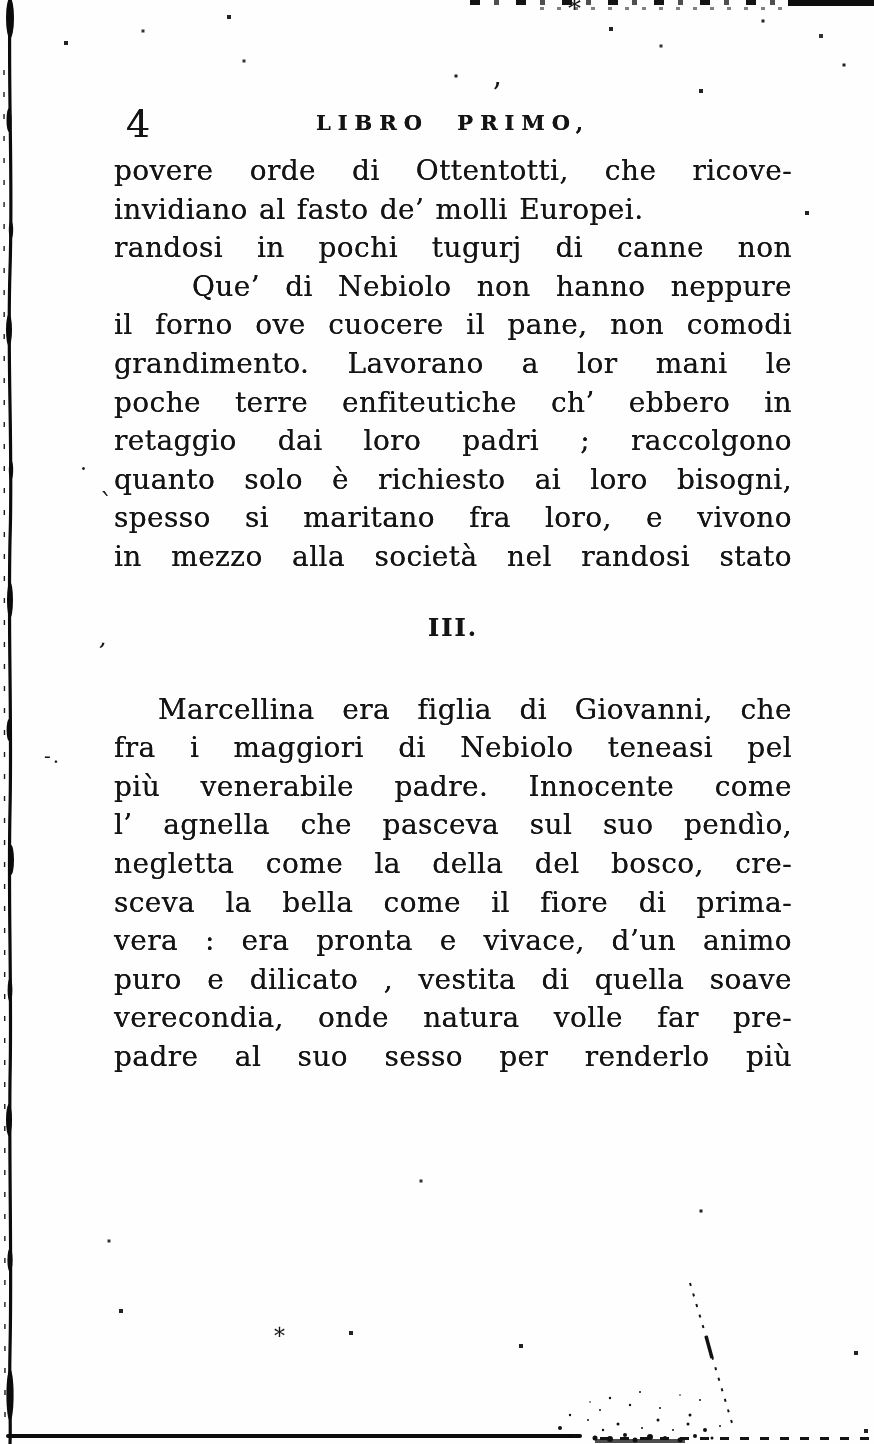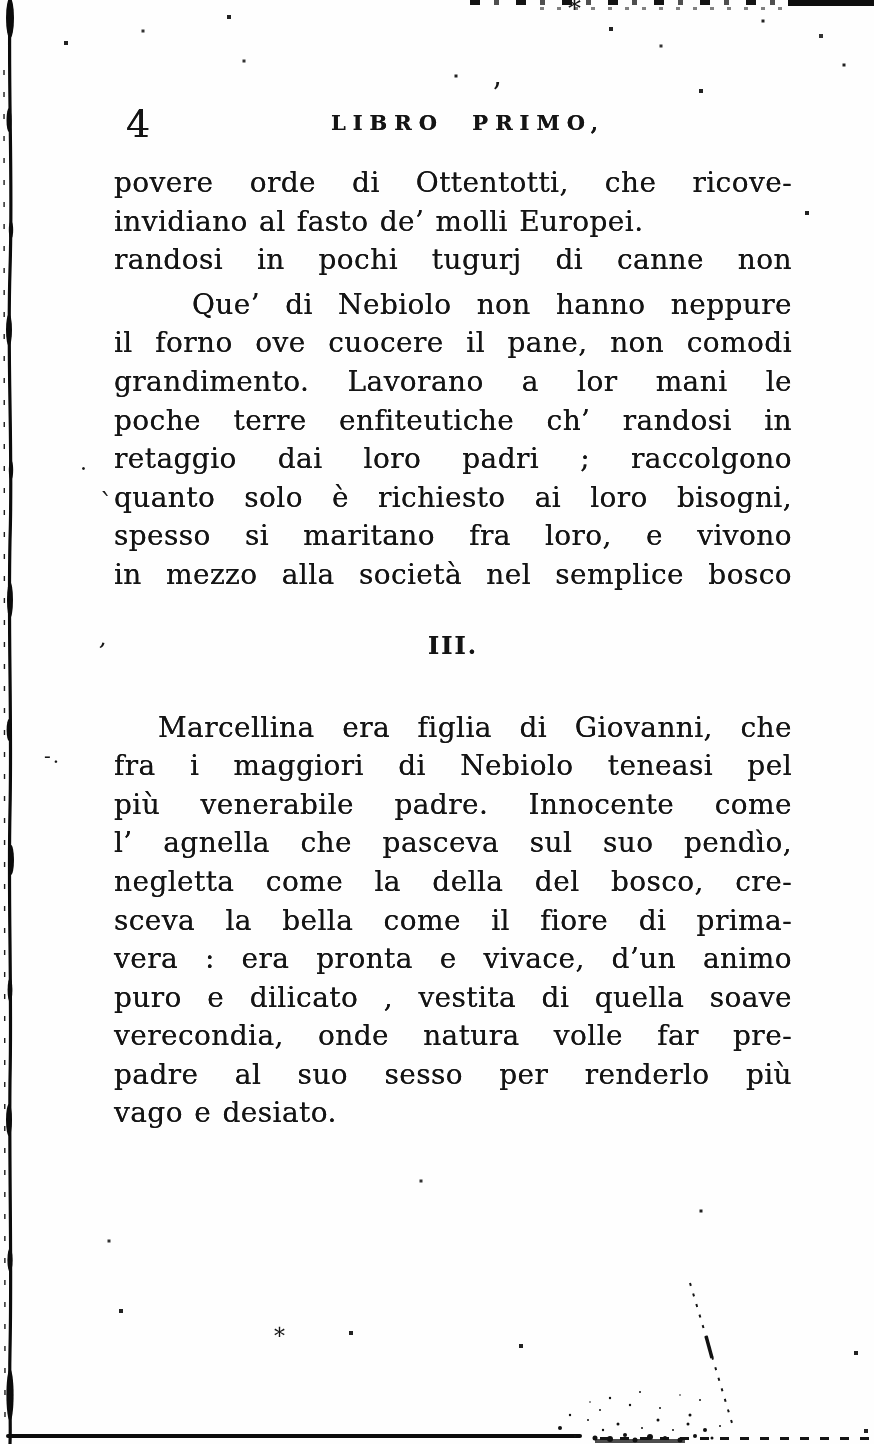--- a/index.html
+++ b/index.html
@@ -12,35 +12,35 @@
     overflow:hidden;
   }
   .ink { text-shadow:0 0 0.6px rgba(10,10,10,0.85); }
 
   
   #page-number {
     position:absolute; left:126px; top:104px;
     font-size:38px; line-height:40px;
   }
   #running-header {
-    position:absolute; left:129px; top:110px; width:678px;
+    position:absolute; left:114px; top:110px; width:678px;
     text-align:center; font-size:21px; font-weight:bold;
     letter-spacing:7px; word-spacing:14px;
   }
   #text-block {
-    position:absolute; left:114px; top:164px; width:678px;
+    position:absolute; left:114px; top:152px; width:678px;
     font-size:28px; line-height:38.6px;
     letter-spacing:0.4px; word-spacing:2px;
   }
   .line {
     height:38.6px; white-space:normal;
     text-align:justify; text-align-last:justify; text-justify:inter-word;
   }
   .line.last { text-align-last:left; }
-  .line.ind-1 { text-indent:78px;margin-top:6px; }
+  .line.ind-1 { text-indent:78px; }
   .line.ind-2 { text-indent:44px; }
   #section-heading {
     text-align:center; font-size:24px; font-weight:bold;
     letter-spacing:2px; line-height:40px;
     margin-top:31px; margin-bottom:43px;
   }
 
   
   .artifact { position:absolute; pointer-events:none; }
   #binding-edge { left:0; top:0; }
@@ -83,39 +83,38 @@
 <div id="running-header" class="ink">LIBRO PRIMO,</div>
 
 <div id="text-block">
   <div id="para-group-1">
       <div class="line ink">povere orde di Ottentotti, che ricove-</div>
       <div class="line ink last">invidiano al fasto de’ molli Europei.</div>
       <div class="line ink">randosi in pochi tugurj di canne non</div>
       <div class="line ink ind-1">Que’ di Nebiolo non hanno neppure</div>
       <div class="line ink">il forno ove cuocere il pane, non comodi</div>
       <div class="line ink">grandimento. Lavorano a lor mani le</div>
-      <div class="line ink">poche terre enfiteutiche ch’ randosi in</div>
+      <div class="line ink">poche terre enfiteutiche ch’ ebbero in</div>
       <div class="line ink">retaggio dai loro padri ; raccolgono</div>
       <div class="line ink">quanto solo è richiesto ai loro bisogni,</div>
       <div class="line ink">spesso si maritano fra loro, e vivono</div>
-      <div class="line ink">in mezzo alla società nel semplice bosco</div>
+      <div class="line ink">in mezzo alla società nel randosi stato</div>
     </div>
   <div id="section-heading" class="ink">III.</div>
   <div id="para-group-2">
       <div class="line ink ind-2">Marcellina era figlia di Giovanni, che</div>
       <div class="line ink">fra i maggiori di Nebiolo teneasi pel</div>
       <div class="line ink">più venerabile padre. Innocente come</div>
       <div class="line ink">l’ agnella che pasceva sul suo pendìo,</div>
       <div class="line ink">negletta come la della del bosco, cre-</div>
       <div class="line ink">sceva la bella come il fiore di prima-</div>
       <div class="line ink">vera : era pronta e vivace, d’un animo</div>
       <div class="line ink">puro e dilicato , vestita di quella soave</div>
       <div class="line ink">verecondia, onde natura volle far pre-</div>
       <div class="line ink">padre al suo sesso per renderlo più</div>
-      <div class="line ink last">vago e desiato.</div>
     </div>
 </div>
 
 <svg id="binding-edge" class="artifact" width="24" height="1444" viewBox="0 0 24 1444">
   <path d="M10,0 C8,90 13,180 10,270 C7,360 13,450 10,540 C8,630 12,720 10,810 C8,900 12,990 10,1080 C9,1170 12,1260 10,1350 C9,1400 11,1420 10,1444" stroke="#0b0b0b" stroke-width="3.2" fill="none"></path>
   <path d="M4,70 L5,1430" stroke="#1c1c1c" stroke-width="1.4" fill="none" stroke-dasharray="5 17"></path>
   <ellipse cx="10" cy="18" rx="4" ry="20" fill="#0b0b0b"></ellipse>
   <ellipse cx="9" cy="120" rx="2.5" ry="12" fill="#0b0b0b"></ellipse>
   <ellipse cx="11" cy="230" rx="2.2" ry="9" fill="#0b0b0b"></ellipse>
   <ellipse cx="9" cy="330" rx="3" ry="16" fill="#0b0b0b"></ellipse>

